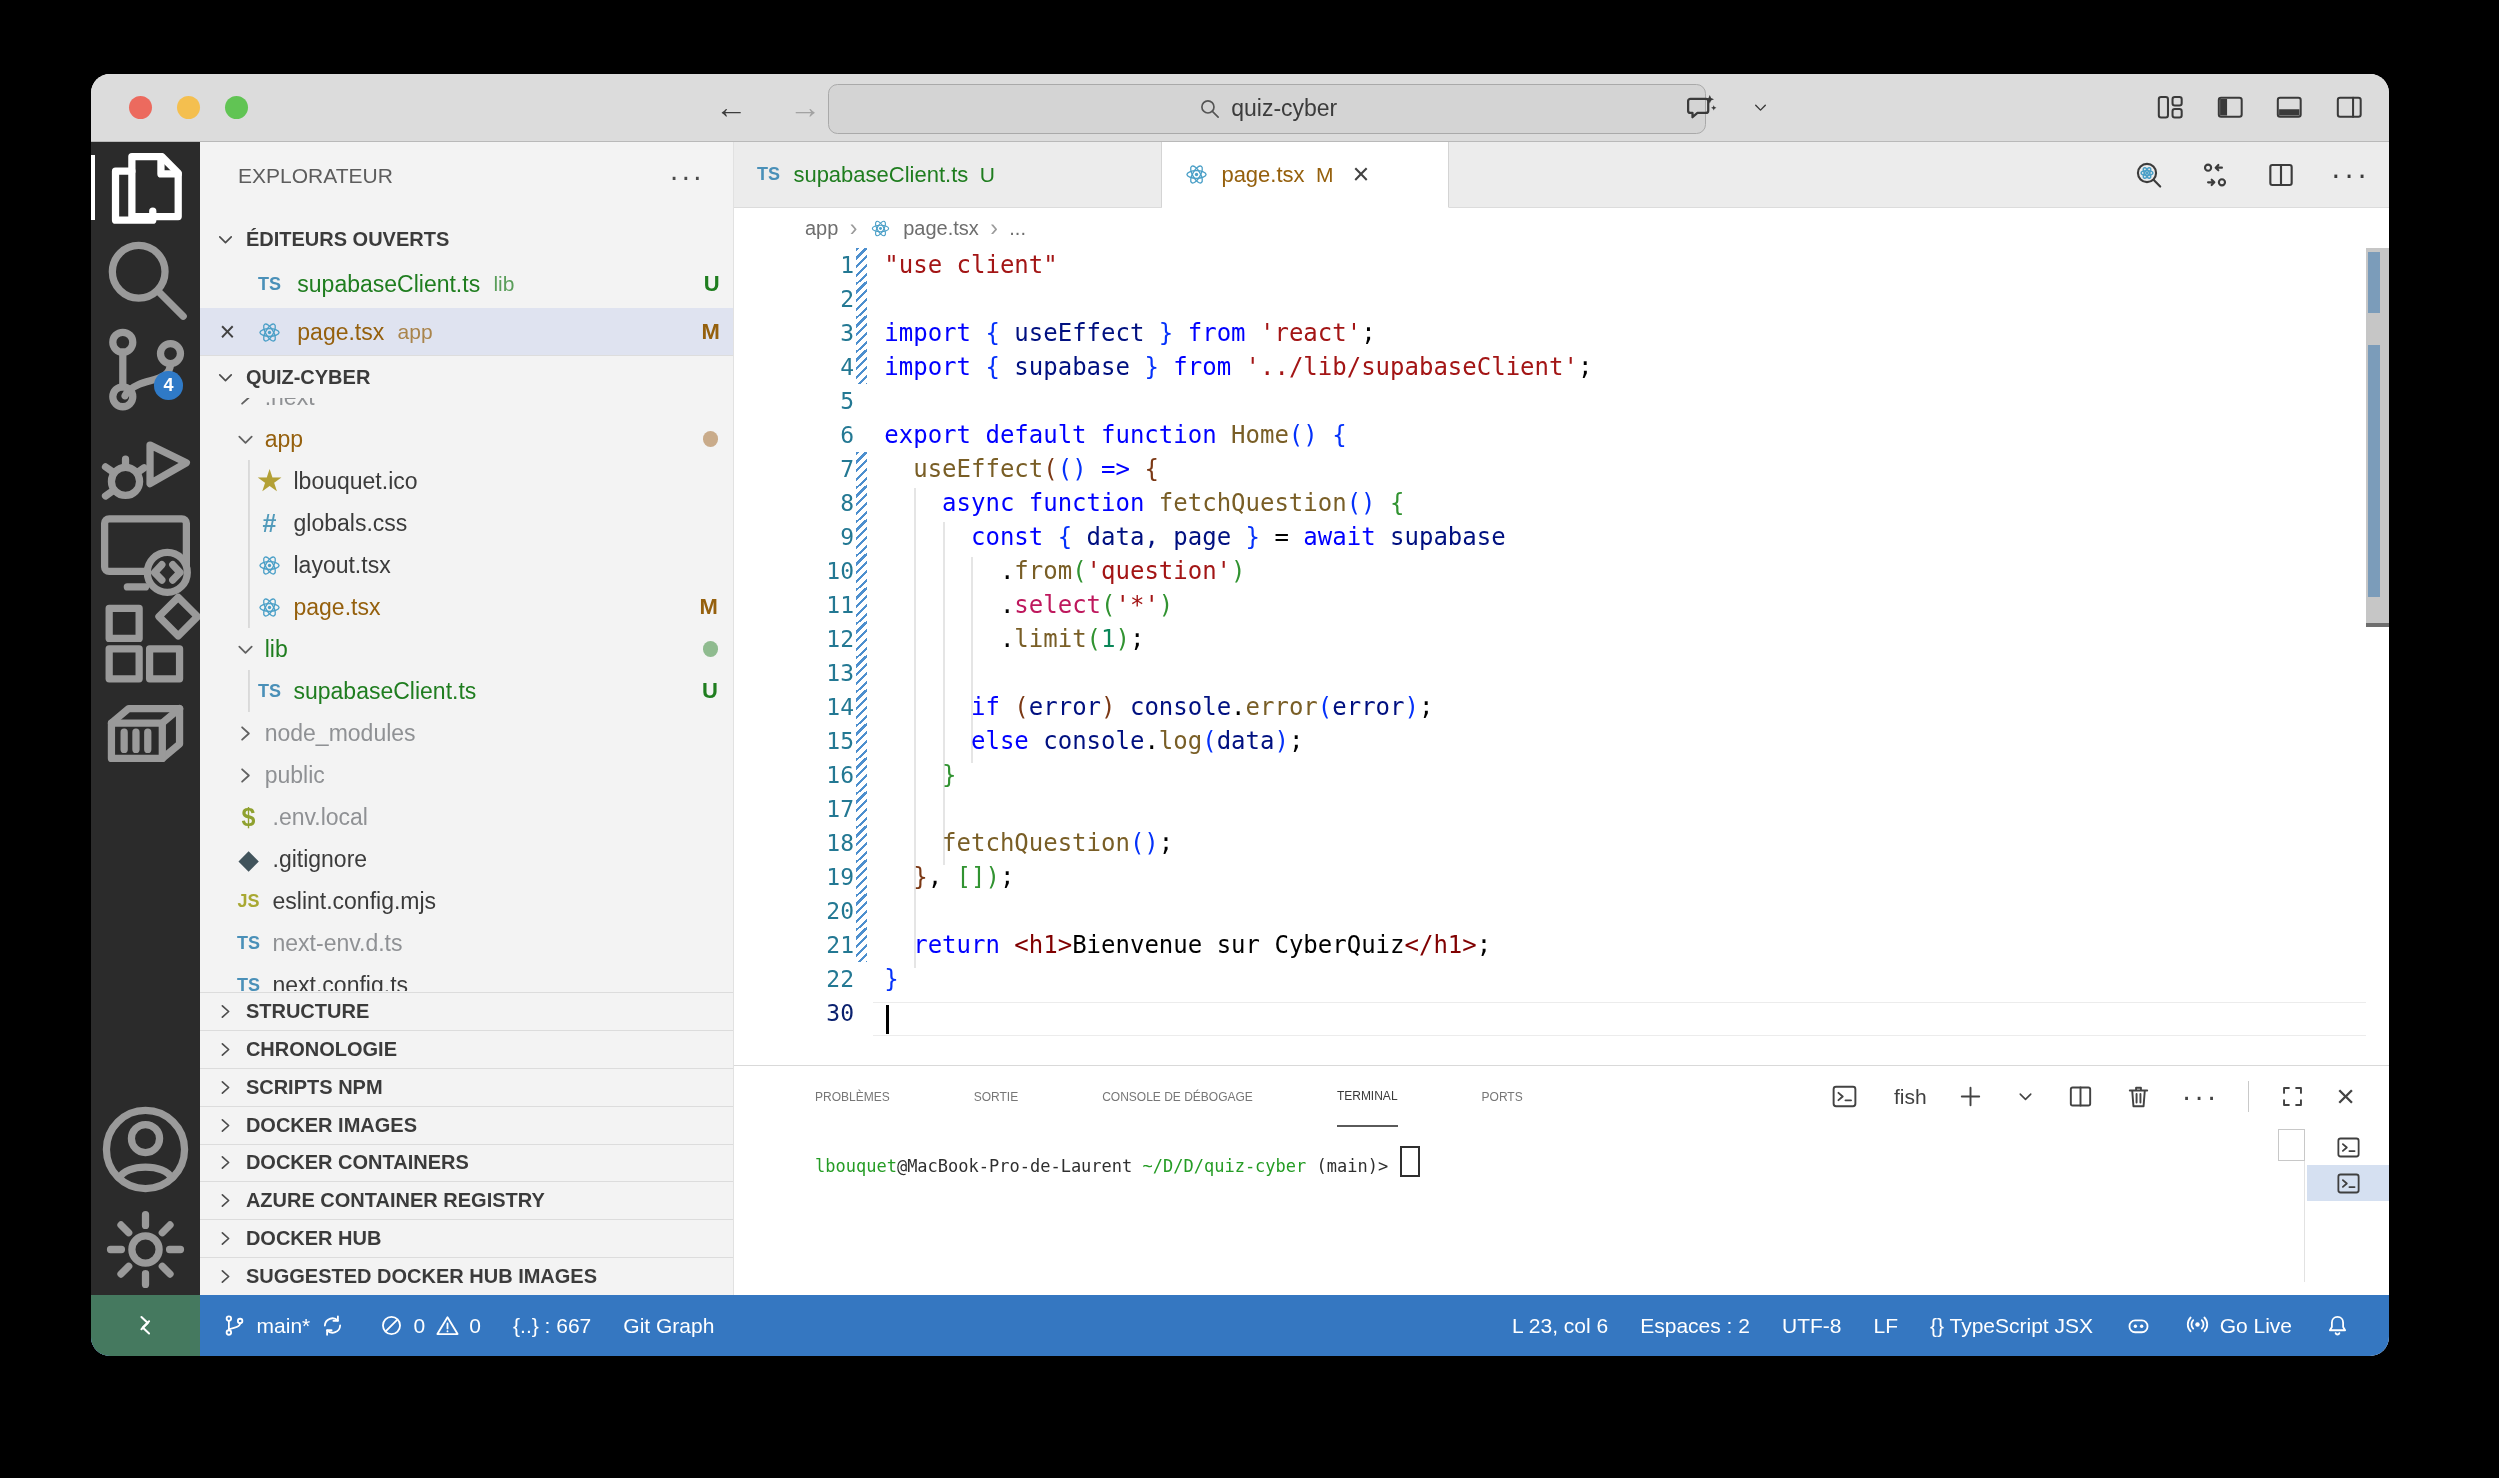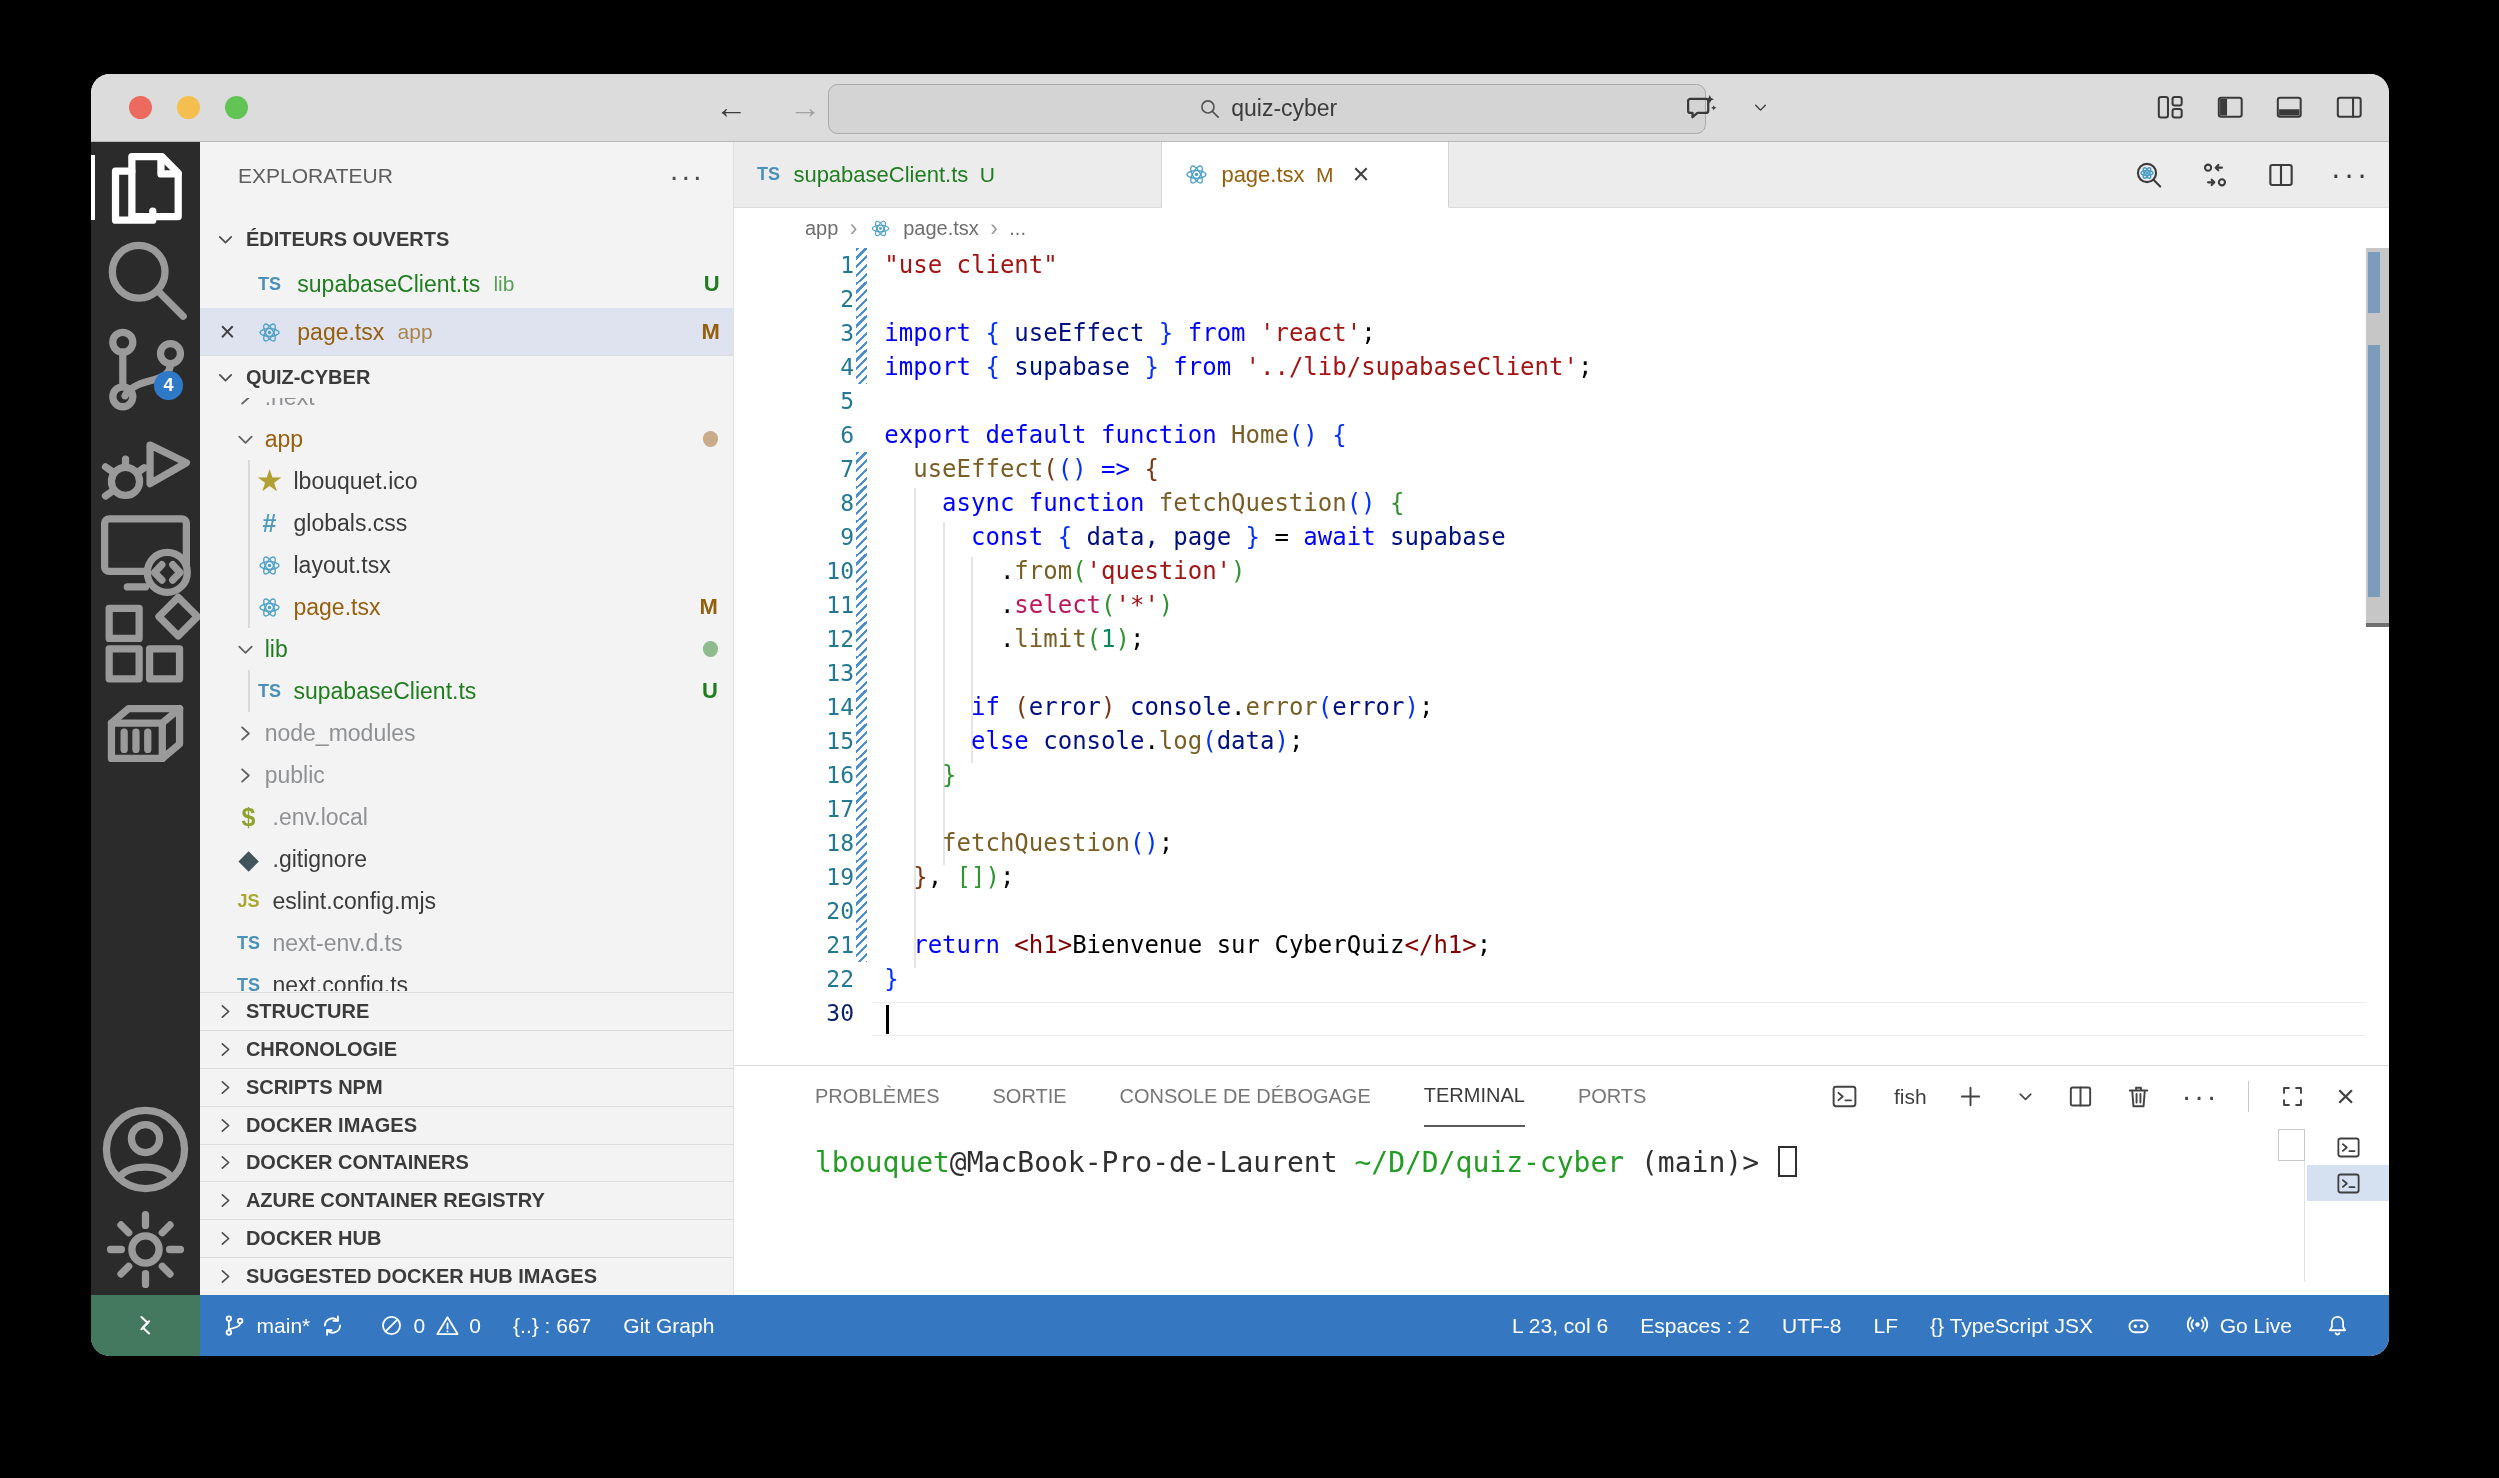--- a/index.html
+++ b/index.html
@@ -84,29 +84,29 @@
   .cl .strip.mod{background:repeating-linear-gradient(135deg,#4d8fce 0 2.4px,rgba(255,255,255,0) 2.4px 6.2px)}
   .cl .txt{white-space:pre;font-size:24px;margin-left:17px}
   .guide{position:absolute;width:1.9px;background:#e5e5e5}
   .curline{position:absolute;left:139px;right:23px;height:34px;border-top:1.9px solid #ececec;border-bottom:1.9px solid #ececec;box-sizing:border-box}
   .cursor{position:absolute;width:2.9px;height:29px;background:#000}
   .ruler{position:absolute;right:0;top:0;width:23px;bottom:0}
   .ruler .thumb{position:absolute;left:0;right:0;top:0;height:375px;background:#c6c6c6;border-bottom:4.8px solid #6e6e6e}
   .ruler .seg{position:absolute;left:1.9px;width:12.4px;background:#7b9cba}
   
   .panel{flex:0 0 229px;border-top:1px solid #d9d9d9;position:relative;background:#fff}
-  .panel-tabs{position:absolute;left:81px;top:0;height:61px;display:flex;align-items:flex-start;gap:53px;font-size:20px;color:#767676}
+  .panel-tabs{position:absolute;left:81px;top:0;height:61px;display:flex;align-items:flex-start;gap:84px;font-size:12px;color:#767676}
   .ptab{height:61px;display:flex;align-items:center;box-sizing:border-box}
   .ptab.active{color:#3b3b3b;border-bottom:2.9px solid #5a5a5a}
   .panel-actions{position:absolute;right:34px;top:0;height:61px;display:flex;align-items:center;gap:29px;color:#434343;font-size:21px}
   .panel-actions .ic{width:29px;height:29px}
   .panel-actions .dots{font-size:29px;letter-spacing:2.9px}
   .panel-actions .sep{width:1px;height:30.5px;background:#c9c9c9}
   .shell-label{margin-left:5.7px;color:#3f3f3f}
-  .term{position:absolute;left:81px;top:80px;font-family:"DejaVu Sans Mono",monospace;font-size:28px;color:#2f2f2f;white-space:pre}
+  .term{position:absolute;left:81px;top:80px;font-family:"DejaVu Sans Mono",monospace;font-size:17px;color:#2f2f2f;white-space:pre}
   .tg{color:#259c25}
   .term-cursor{display:inline-block;width:15.2px;height:27px;border:2.4px solid #2f2f2f;vertical-align:-4.8px;margin-left:1.9px}
   .term-sep{position:absolute;right:84px;top:63px;bottom:13.3px;width:1px;background:#e2e2e2}
   .term-scroll{position:absolute;right:84px;top:63px;width:27px;height:32px;background:#fff;border:1px solid #c8c8c8;box-sizing:border-box}
   .termlist{position:absolute;right:0;top:63px;width:82px}
   .term-item{height:36px;display:flex;align-items:center;justify-content:center;color:#3f3f3f}
   .term-item .ic{width:27px;height:27px}
   .term-item.selected{background:#d5e0f1}
   
   .statusbar{flex:0 0 61px;background:#3577c1;display:flex;align-items:center;color:#fff;font-size:21px;position:relative}

